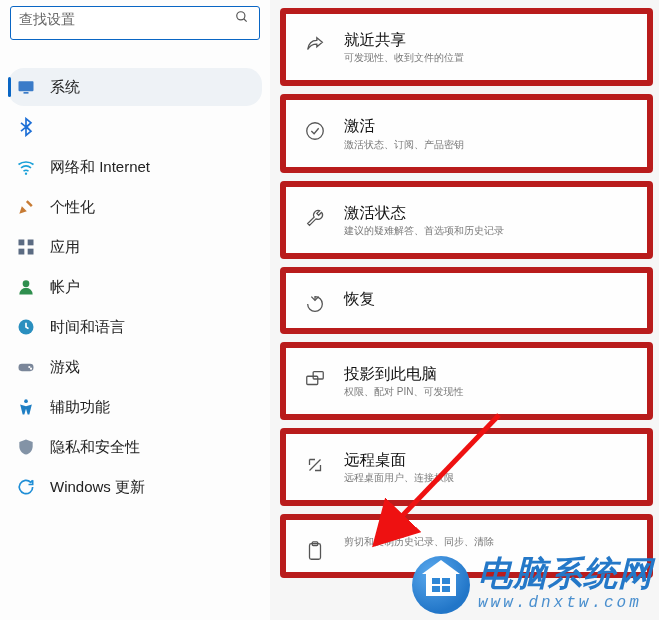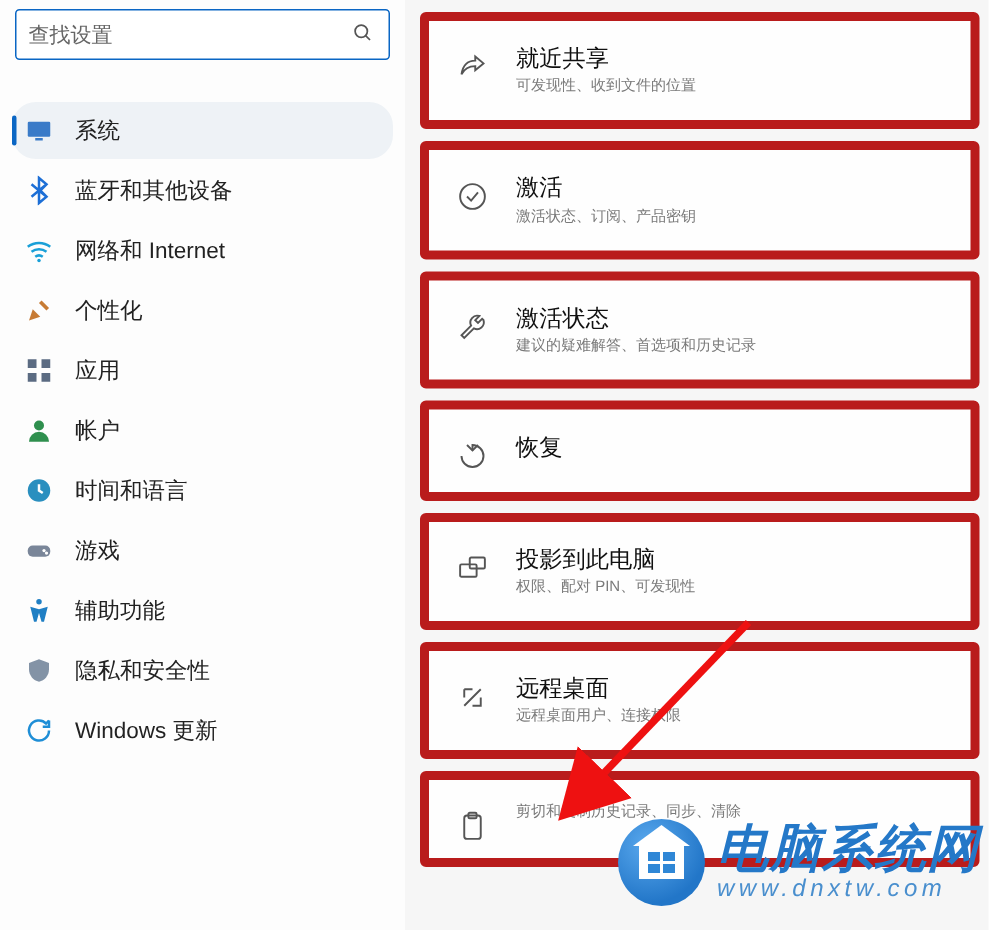--- a/index.html
+++ b/index.html
@@ -12,25 +12,25 @@
   position: relative;
 }
 .layout { display: flex; height: 100%; }
 .sidebar {
   width: 270px;
   padding: 6px 8px 0 8px;
   background: #fdfdfd;
 }
 .search-wrap {
   display: flex;
-  align-items: center;
+  align-items: flex-end;
   border: 1px solid #0a66c4;
   border-radius: 3px;
   height: 34px;
-  padding: 0 10px 0 8px;
+  padding: 0 10px 12px 8px;
   margin: 0 2px 28px 2px;
   background: #fff;
 }
 .search-wrap input {
   flex: 1;
   border: none;
   outline: none;
   font-size: 14px;
   color: #555;
   background: transparent;
@@ -110,25 +110,26 @@
 }
 .cdesc {
   font-size: 10px;
   color: #7a7a7a;
   line-height: 1.2;
 }
 
 .watermark {
   position: absolute;
   right: 6px;
-  bottom: 16px;
+  bottom: 6px;
   display: flex;
   align-items: center;
   gap: 8px;
   pointer-events: none;
+  font-family: Liberation Mono, monospace;
 }
 .wm-logo {
   width: 58px;
   height: 58px;
   border-radius: 50%;
   background: radial-gradient(circle at 35% 30%, #5aa9ee, #2276c8 70%);
   display: flex;
   align-items: center;
   justify-content: center;
   position: relative;
@@ -206,21 +207,20 @@
             </svg>
           </span>
           <span class="nav-label">系统</span>
         </div>
         <div class="nav-item">
           <span class="nav-icon">
             <svg viewBox="0 0 24 24" fill="#1d6fd6">
               <path d="M12 2l6 5-5 5 5 5-6 5V2z M6 7l12 10 M6 17l12-10" stroke="#1d6fd6" stroke-width="2" fill="none"></path>
             </svg>
           </span>
-          <span class="nav-label">蓝牙和其他设备</span>
         </div>
         <div class="nav-item">
           <span class="nav-icon">
             <svg viewBox="0 0 24 24">
               <path d="M3 9a15 15 0 0118 0 M6 13a10 10 0 0112 0 M9 17a5 5 0 016 0" stroke="#1aa0d8" stroke-width="2" fill="none"></path>
               <circle cx="12" cy="20" r="1.4" fill="#1aa0d8"></circle>
             </svg>
           </span>
           <span class="nav-label">网络和 Internet</span>
         </div>

